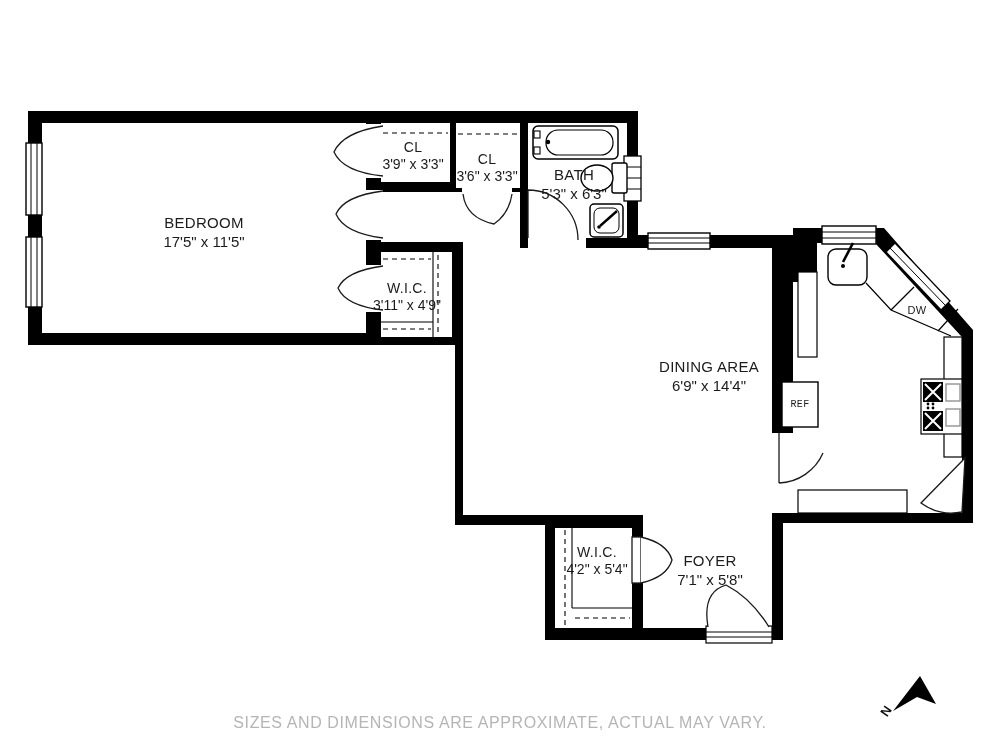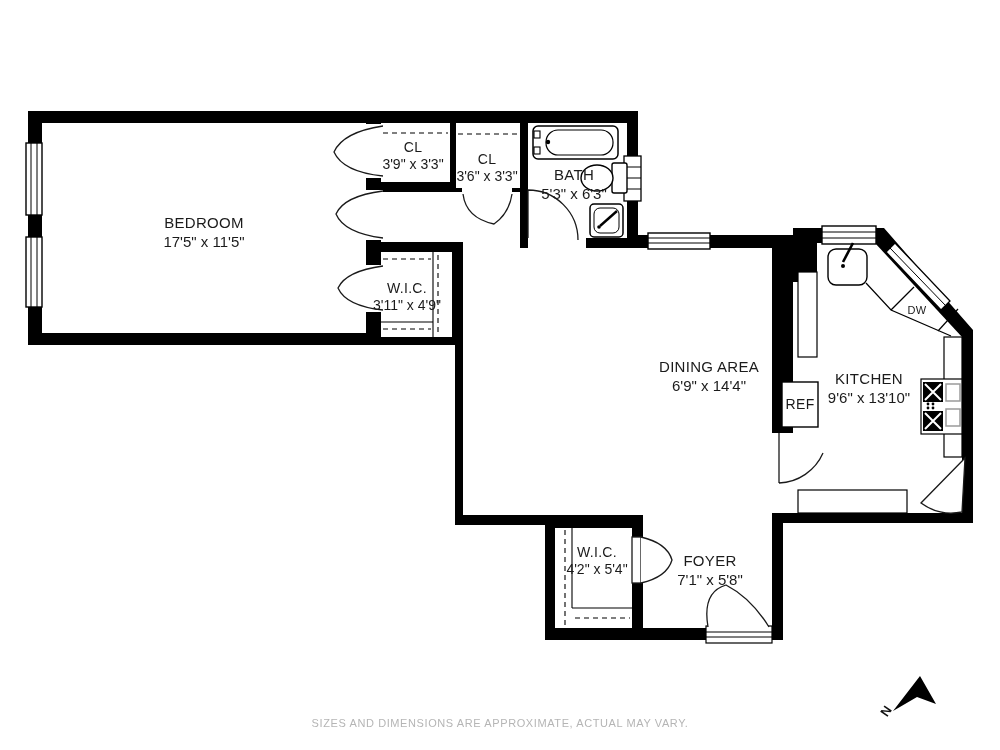--- a/index.html
+++ b/index.html
@@ -7,21 +7,21 @@
           font-family:"Liberation Sans", sans-serif;}
   .plan-svg{position:absolute;left:0;top:0;}
   .room-label{position:absolute;transform:translate(-50%,-50%);text-align:center;
               white-space:nowrap;color:#1b1b1b;z-index:5;}
   .room-label .nm{display:block;font-size:15px;line-height:19px;letter-spacing:.3px;}
   .room-label .dm{display:block;font-size:15px;line-height:19px;}
   .room-label.small .nm,.room-label.small .dm{font-size:14px;line-height:17px;}
   .tiny-label{position:absolute;transform:translate(-50%,-50%);font-size:11px;
               letter-spacing:.4px;color:#1b1b1b;z-index:5;}
   .disclaimer{position:absolute;left:500px;top:723px;transform:translate(-50%,-50%);
-              font-size:11px;letter-spacing:.6px;color:#b5b5b5;white-space:nowrap;z-index:5;}
+              font-size:16px;letter-spacing:.6px;color:#b5b5b5;white-space:nowrap;z-index:5;}
   .compass-n{position:absolute;left:886px;top:711px;transform:translate(-50%,-50%) rotate(-55deg);
              font-size:13px;font-weight:bold;color:#111;z-index:5;}
 </style>
 </head>
 <body>
 
 <div class="canvas">
 
 <svg class="plan-svg" width="1000" height="750" viewBox="0 0 1000 750">
 
@@ -187,32 +187,28 @@
     <span class="dm">5'3" x 6'3"</span>
   </div>
   <div class="room-label small" style="left:407px;top:297px;">
     <span class="nm">W.I.C.</span>
     <span class="dm">3'11" x 4'9"</span>
   </div>
   <div class="room-label" style="left:709px;top:376px;">
     <span class="nm">DINING AREA</span>
     <span class="dm">6'9" x 14'4"</span>
   </div>
-  <div class="room-label" style="left:869px;top:388px;">
-    <span class="nm">KITCHEN</span>
-    <span class="dm">9'6" x 13'10"</span>
-  </div>
   <div class="room-label small" style="left:597px;top:561px;">
     <span class="nm">W.I.C.</span>
     <span class="dm">4'2" x 5'4"</span>
   </div>
   <div class="room-label" style="left:710px;top:570px;">
     <span class="nm">FOYER</span>
     <span class="dm">7'1" x 5'8"</span>
   </div>
 
-  <div class="tiny-label" style="left:800px;top:404px;font-size:14px;">REF</div>
+  <div class="tiny-label" style="left:800px;top:404px;font-size:10px;font-family:Liberation Mono, monospace;">REF</div>
   <div class="tiny-label" style="left:917px;top:310px;">DW</div>
 
   <div class="compass-n">N</div>
 
   <div class="disclaimer">SIZES AND DIMENSIONS ARE APPROXIMATE, ACTUAL MAY VARY.</div>
 </div>
 
 </body></html>

